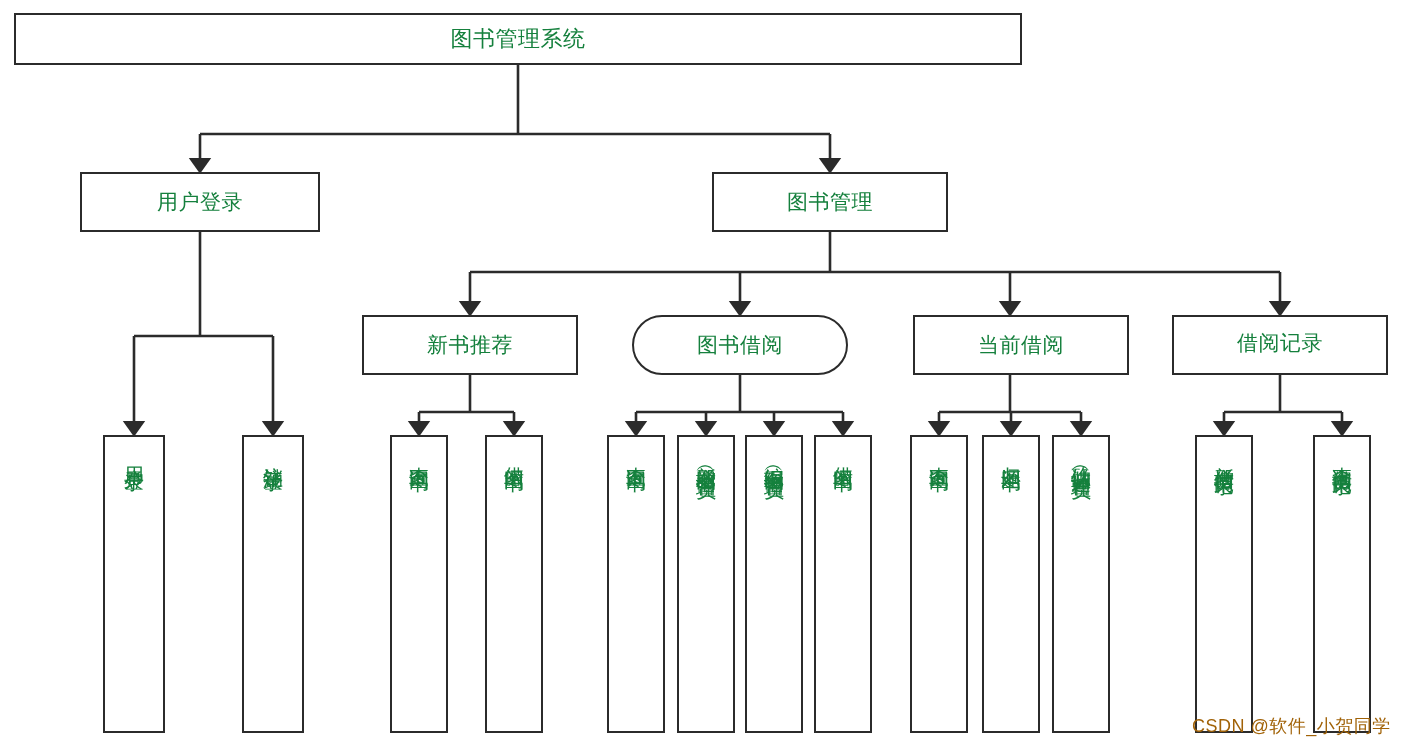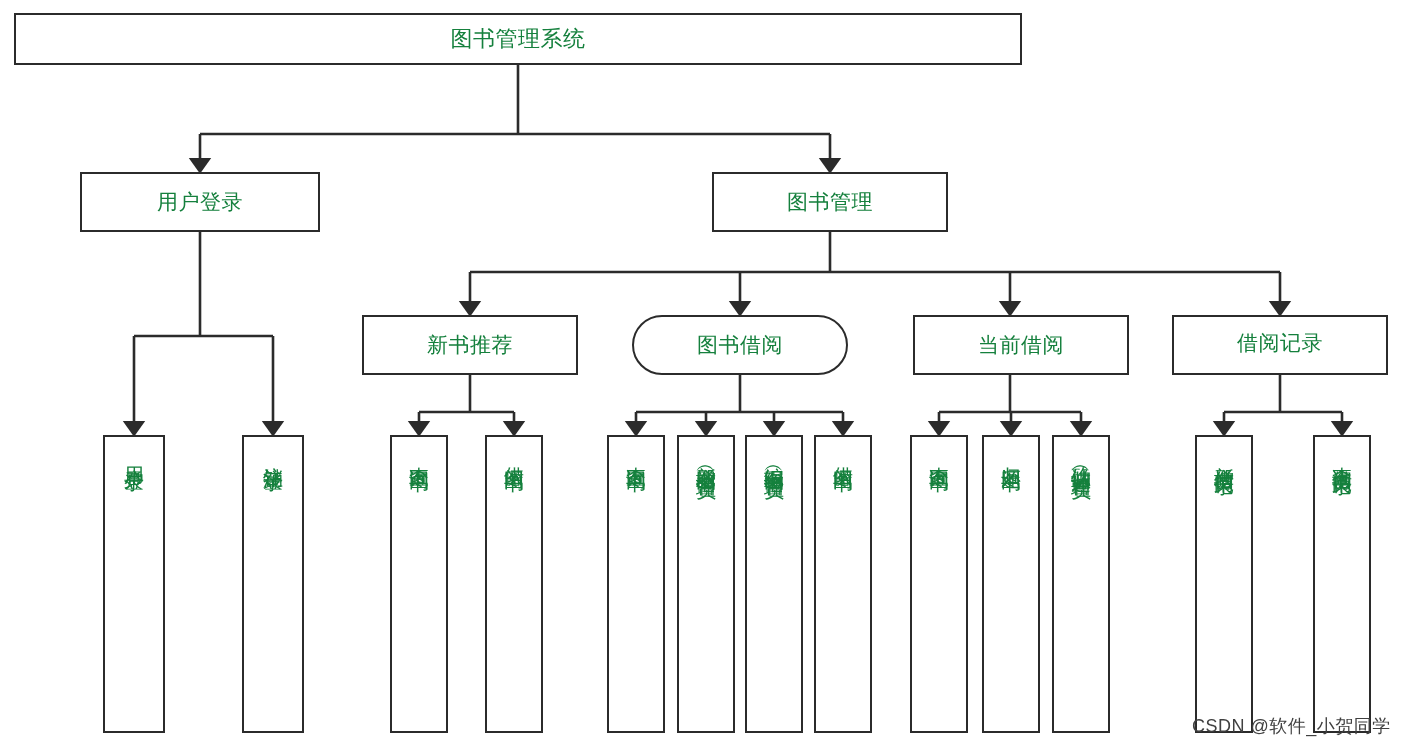--- a/index.html
+++ b/index.html
@@ -58,21 +58,21 @@
   svg.links {
     position: absolute;
     left: 0;
     top: 0;
     width: 1405px;
     height: 747px;
     pointer-events: none;
   }
   .watermark {
     position: absolute;
-    color: #404040;
+    color: #a16207;
     font-size: 18px;
     white-space: nowrap;
     letter-spacing: 0.5px;
   }
 </style>
 </head>
 <body>
 
 <div id="canvas">
 

